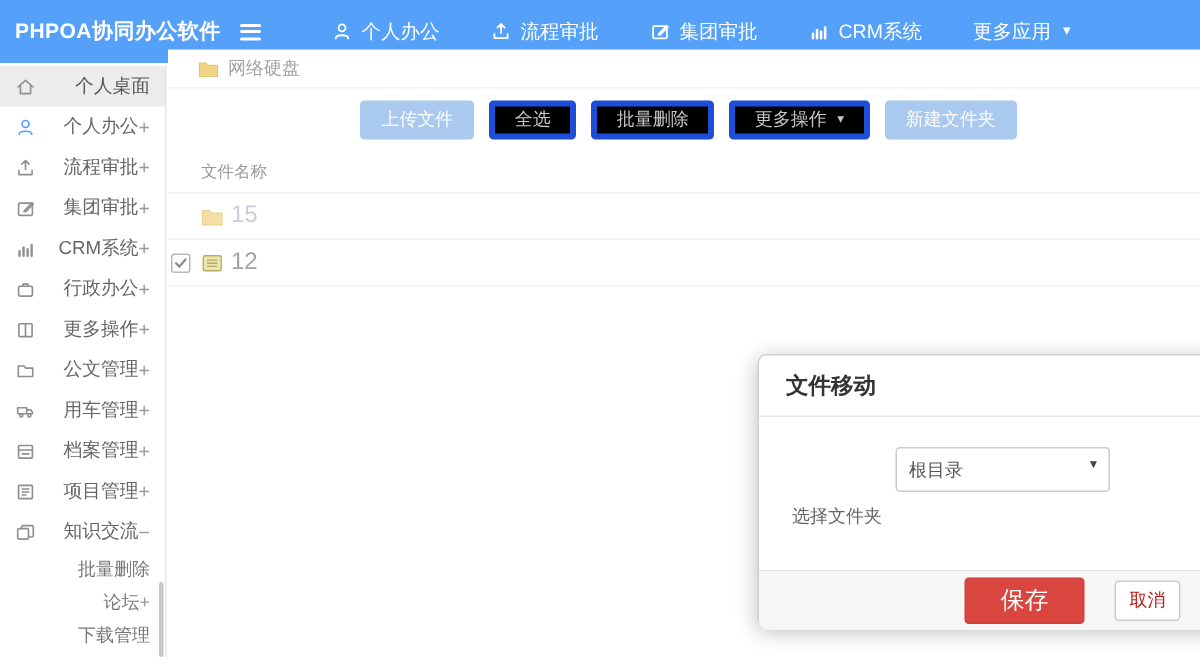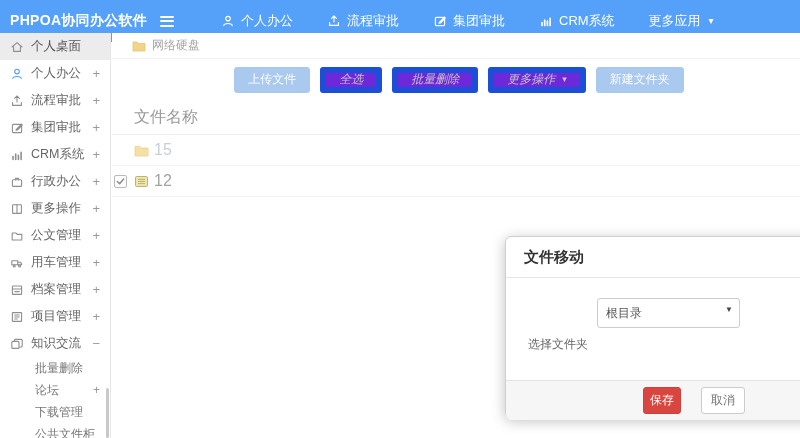--- a/index.html
+++ b/index.html
@@ -15,22 +15,22 @@
     cursor:pointer; padding:4px; }
   .hamburger span { display:block; width:14px; height:2px; background:#fff; border-radius:1px; }
   .topnav { display:flex; align-items:center; margin-left:26px; gap:0; }
   .topnav-item { display:flex; align-items:center; gap:6px; padding:0 17px;
     height:33px; font-size:13px; cursor:pointer; white-space:nowrap; }
   .topnav-item svg { width:14px; height:14px; stroke:#fff; fill:none;
     stroke-width:1.2; stroke-linecap:round; stroke-linejoin:round; }
   .caret { font-size:10px; line-height:1; margin-left:2px; }
 
   
-  .sidebar { position:absolute; left:0; top:33px; width:111px; bottom:0;
-    background:#fff; border-right:1px solid #e6e6e6; overflow:hidden; }
+  .sidebar { position:absolute; left:0; top:44px; width:111px; bottom:0;
+    background:#fff; border-right:1px solid #e6e6e6; overflow:hidden;text-align:right; }
   .side-item { height:27px; display:flex; align-items:center; padding:0 10px;
     font-size:12.5px; color:#666; cursor:pointer; white-space:nowrap; }
   .side-item.active { background:#ececec; color:#555; }
   .side-item .icn { width:14px; height:14px; margin-right:7px; flex:0 0 auto; }
   .side-item .icn svg { width:14px; height:14px; stroke:#8f8f8f; fill:none;
     stroke-width:1.1; stroke-linecap:round; stroke-linejoin:round; }
   .side-item .icn.blue svg { stroke:#55a0f8; }
   .side-item .lbl { flex:1; }
   .side-item .expand { color:#9a9a9a; font-size:13px; }
   .side-sub { height:22px; display:flex; align-items:center; padding:0 10px 0 35px;
@@ -44,25 +44,25 @@
   .content { position:absolute; left:112px; top:33px; right:0; bottom:0; background:#fff; }
   .breadcrumb { height:26px; display:flex; align-items:center; gap:6px;
     padding-left:20px; font-size:12px; color:#a3a3a3;
     border-bottom:1px solid #f1f1f1; }
   .breadcrumb svg { width:14px; height:12px; }
 
   .toolbar { display:flex; align-items:center; gap:10px; padding:5px 0 0 6px; height:36px;justify-content:center; }
   .btn { height:26px; font-size:12px; padding:0 13px; border-radius:3px;
     display:inline-flex; align-items:center; gap:5px; cursor:pointer; white-space:nowrap; }
   .btn.primary { background:#a9c9ef; color:#fdfdfd; border:1px solid #a9c9ef; }
-  .btn.ghost { background:#6d28d9; color:#c6c6c6; border:6px solid #1d4ed8;font-style:italic; }
+  .btn.ghost { background:#000000; color:#c6c6c6; border:4px solid #1d4ed8; }
   .btn .caret { color:#c6c6c6; font-size:9px; }
 
   .filetable { margin-top:8px; }
-  .ft-header { padding:4px 0 6px 22px; font-size:16px; color:#999;
+  .ft-header { padding:4px 0 6px 22px; font-size:11px; color:#999;
     border-bottom:1px solid #efefef; }
   .ft-row { display:flex; align-items:center; height:31px; padding-left:2px;
     border-bottom:1px solid #f3f3f3; cursor:default; }
   .ck-cell { width:20px; display:flex; align-items:center; }
   .checkbox { width:13px; height:13px; border:1px solid #b9b9b9; border-radius:2px;
     background:#fdfdfd; display:flex; align-items:center; justify-content:center; cursor:pointer; }
   .checkbox svg { width:9px; height:9px; }
   .ft-row .ficon { width:15px; height:13px; margin-right:5px; }
   .ft-name { font-size:16px; }
   .name-folder { color:#c9cfda; }
@@ -77,22 +77,22 @@
   .modal-body { height:102px; padding:20px 0 0 22px; display:flex; align-items:flex-start; }
   .modal-label { font-size:12px; color:#666; line-height:21px;margin-top:36px; }
   .select { position:relative; margin-left:9px; width:143px; height:30px;
     border:1px solid #ccc; border-radius:3px; background:#fff; cursor:pointer;
     display:flex; align-items:center; padding:0 18px 0 8px; }
   .select .sel-val { font-size:12px; color:#555; }
   .select .sel-caret { position:absolute; right:6px; top:7px; font-size:8px; color:#444; line-height:1; }
   .modal-footer { height:40px; background:#f6f6f6; border-top:1px solid #e4e4e4;
     border-radius:0 0 6px 6px; display:flex; align-items:center; padding-left:137px; gap:20px; }
   .btn-save { background:#d9463f; border:1px solid #d0403a; color:#fff;
-    font-size:12px; padding:4px 6px; border-radius:3px; cursor:pointer; }
-  .btn-cancel { background:#fff; border:1px solid #ccc; color:#737373;
+    font-size:16px; padding:4px 23px; border-radius:3px; cursor:pointer; }
+  .btn-cancel { background:#fff; border:1px solid #ccc; color:#b91c1c;
     font-size:12px; padding:4px 9px; border-radius:3px; cursor:pointer; }
 </style>
 </head>
 <body>
 
 <div class="topbar">
   <div class="logo">PHPOA协同办公软件</div>
   <div class="hamburger">
     <span></span>
       <span></span>

